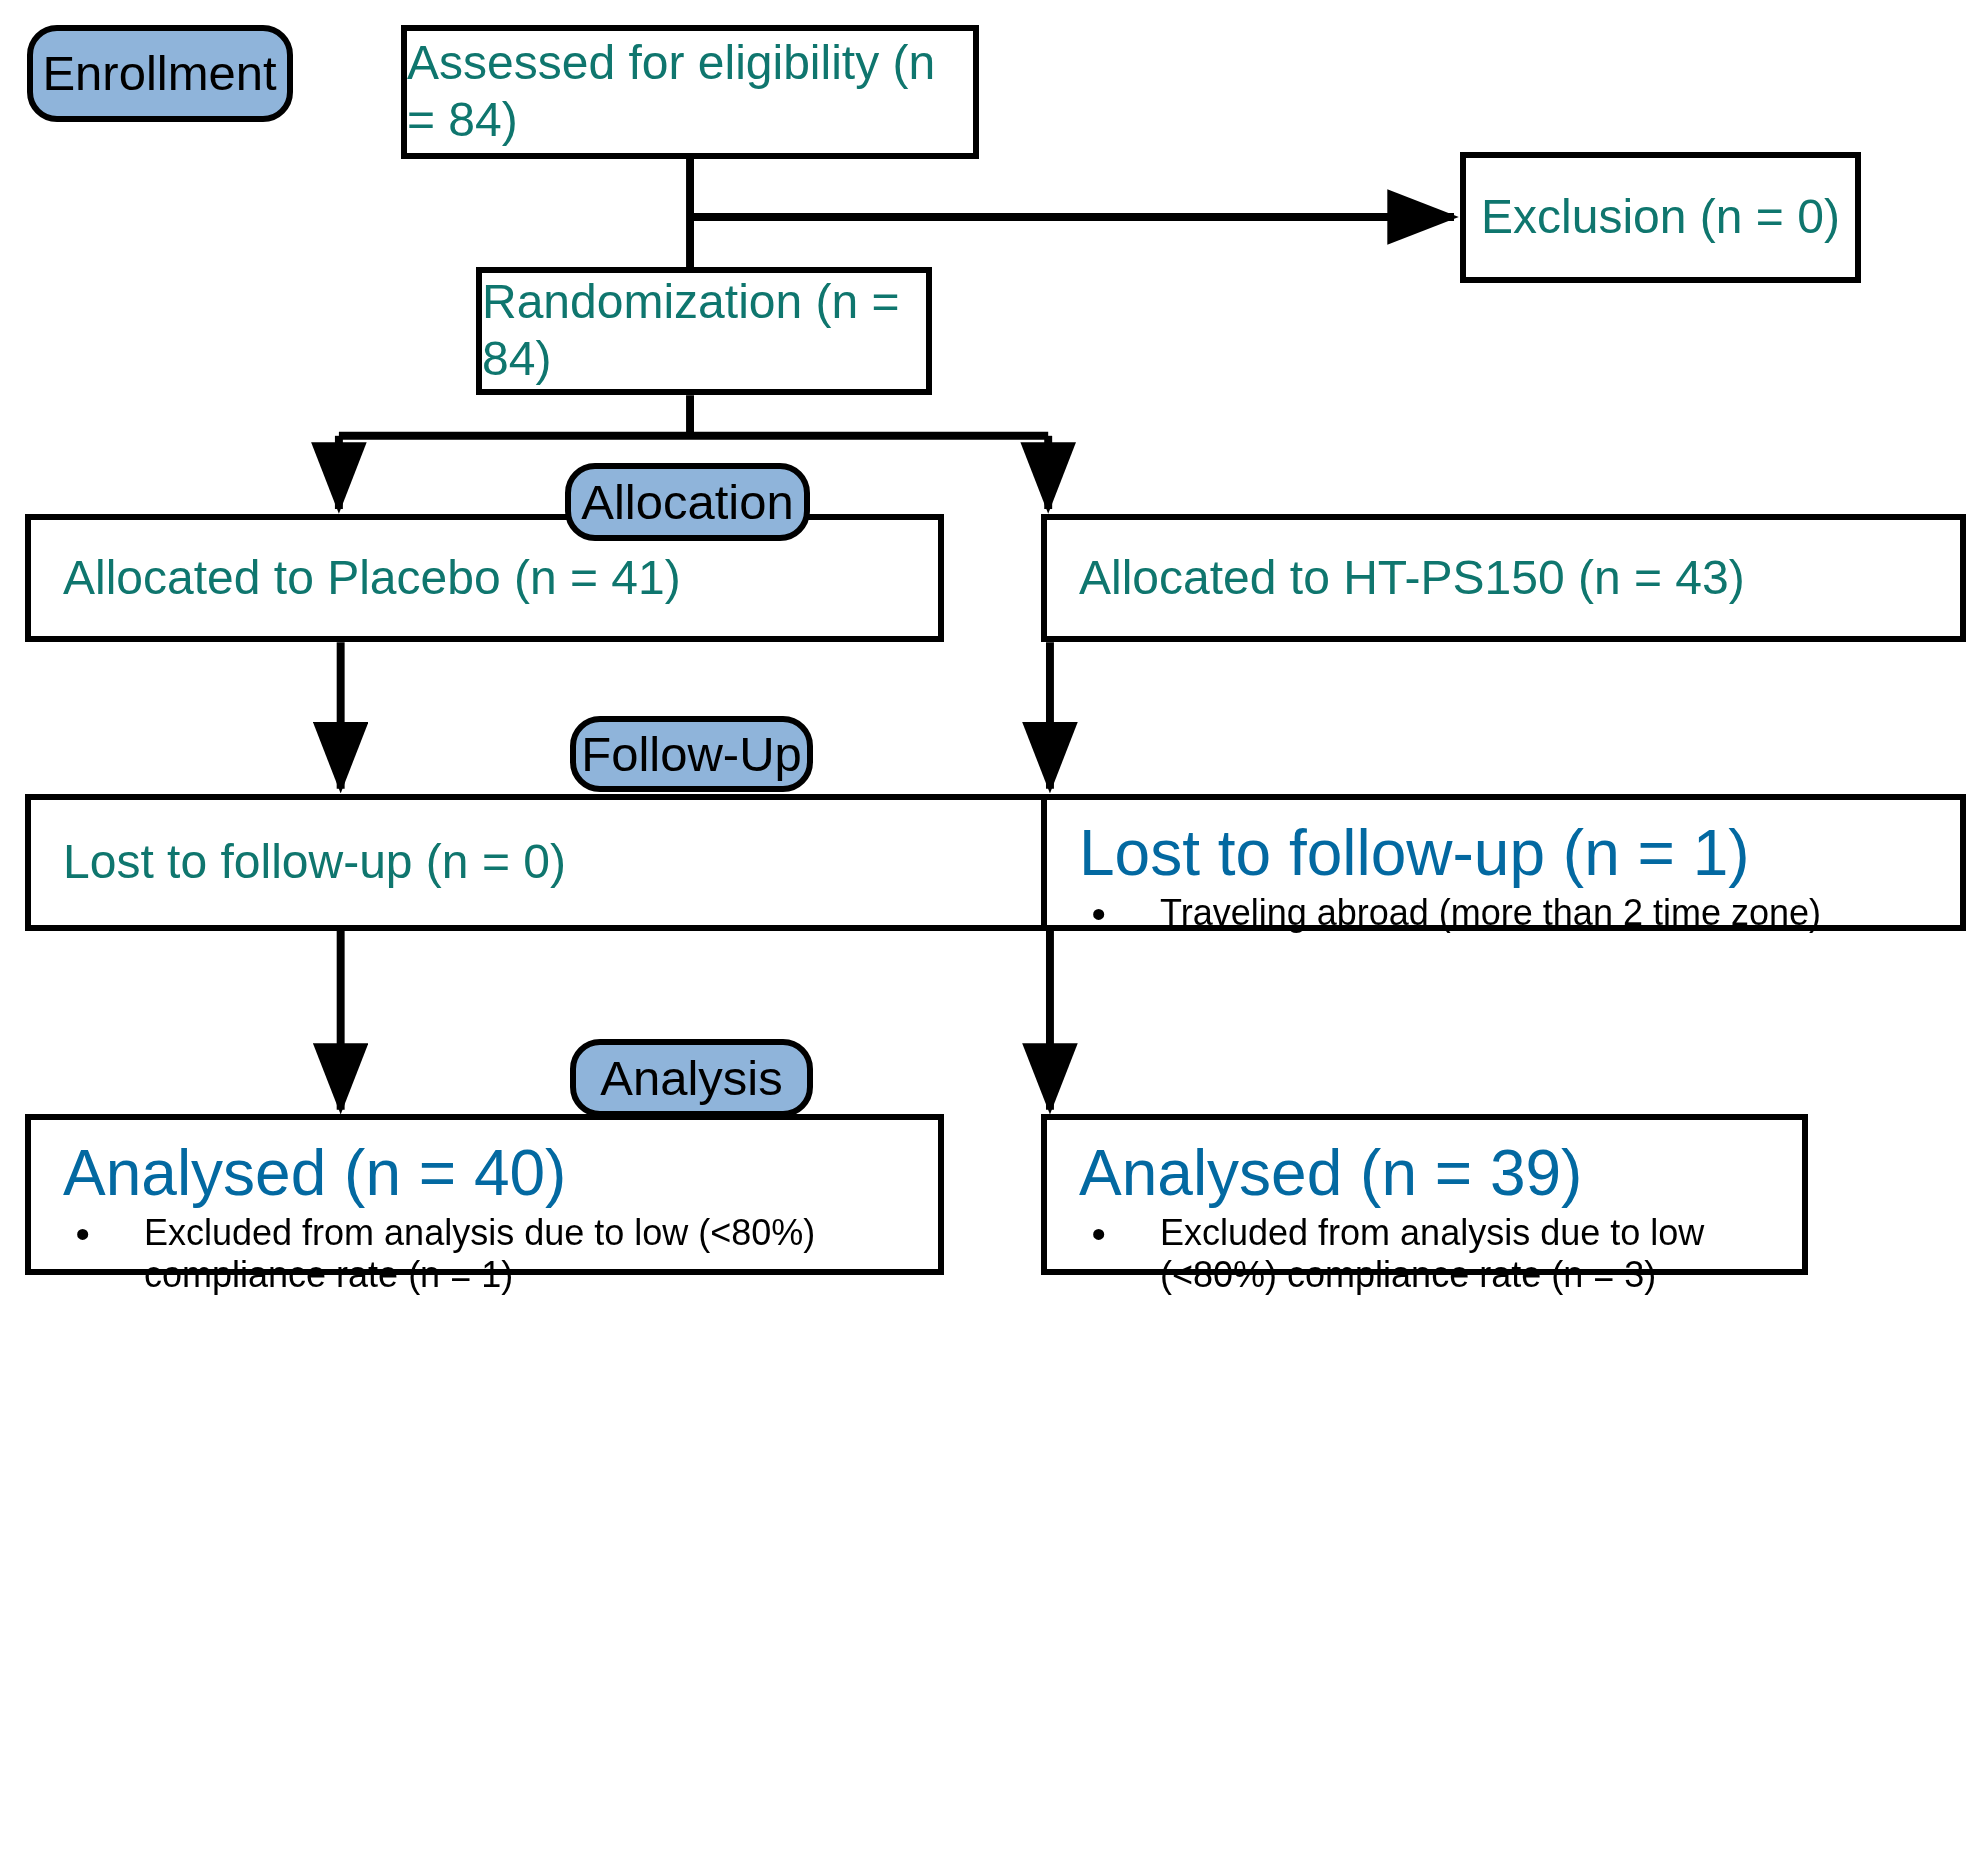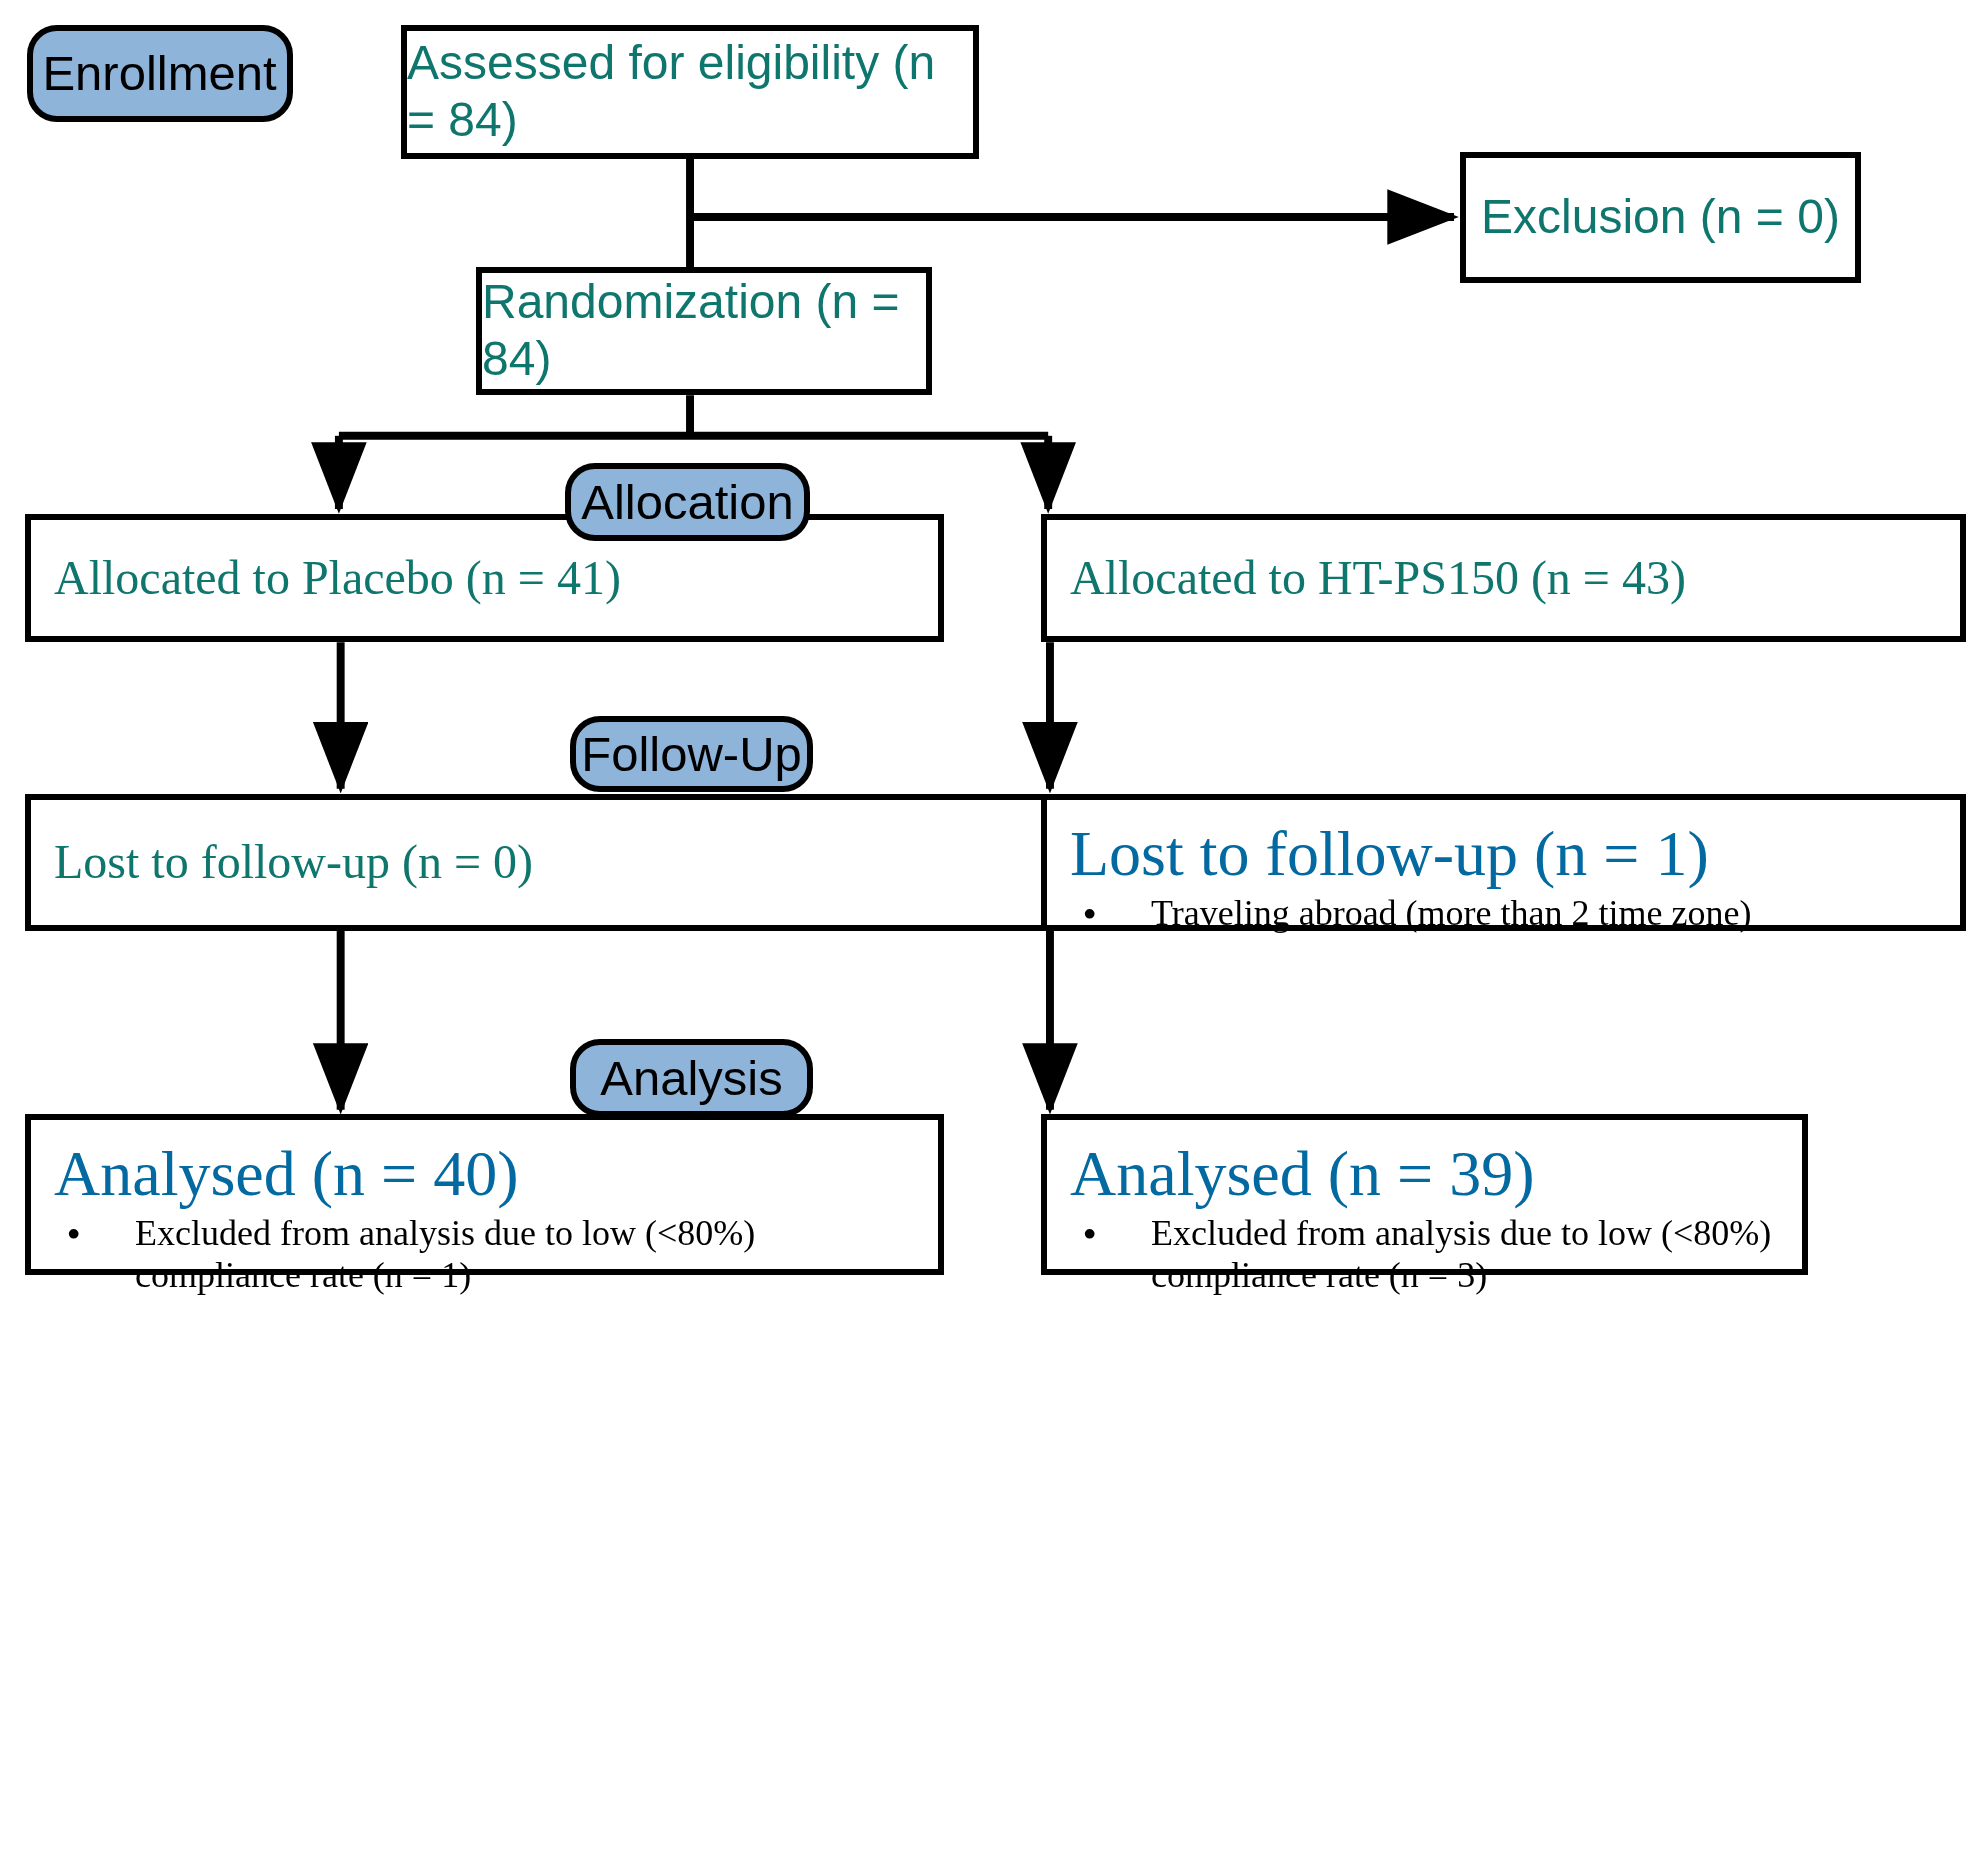--- a/index.html
+++ b/index.html
@@ -35,21 +35,21 @@
   }
   .node.center {
     justify-content: center;
   }
   .node .txt {
     font-size: 48px;
     line-height: 1.18;
     color: #0f766e;
     white-space: pre-wrap;
   }
-  .node.padleft { padding-left: 23px; padding-right: 17.6px; font-family: Liberation Serif, serif; }
+  .node.padleft { padding-left: 32px; padding-right: 17.6px; }
   .node.topalign { align-items: flex-start; padding-top: 16px; }
 
   .stage {
     position: absolute;
     box-sizing: border-box;
     background: #8fb4da;
     border: 6.2px solid #000000;
     border-radius: 30px;
     display: flex;
     align-items: center;

